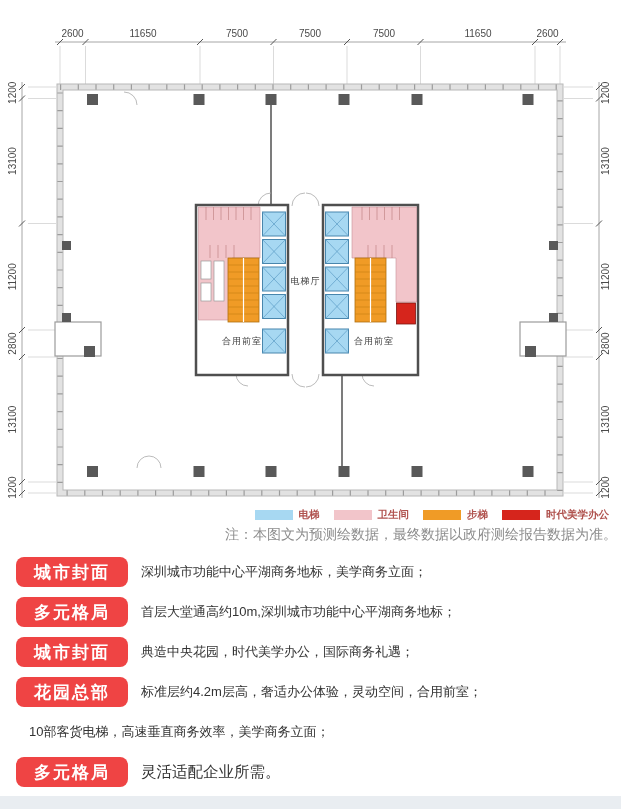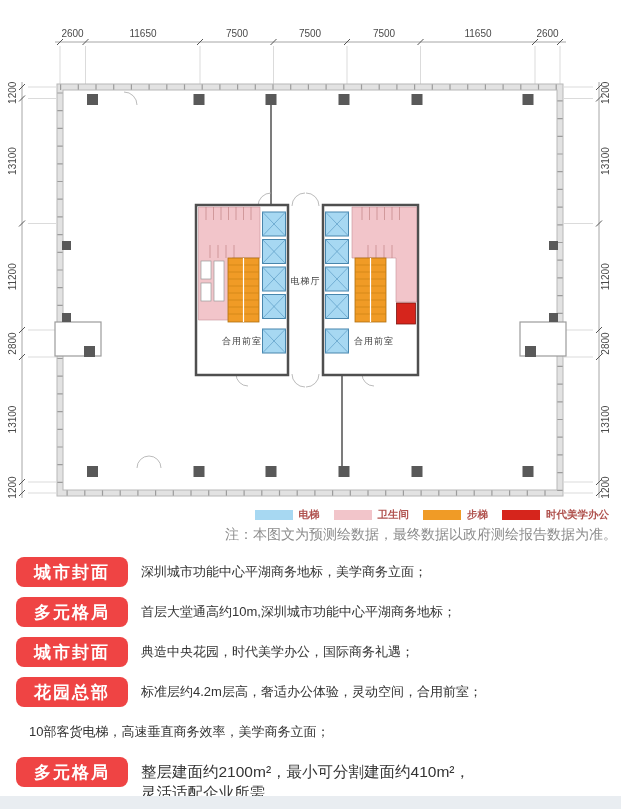--- a/index.html
+++ b/index.html
@@ -319,20 +319,19 @@
     <div class="feature-row">
       <div class="tag">花园总部</div>
       <div class="desc">标准层约4.2m层高，奢适办公体验，灵动空间，合用前室；</div>
     </div>
     <div class="feature-row">
       <div class="desc">10部客货电梯，高速垂直商务效率，美学商务立面；</div>
     </div>
     <div class="feature-row">
       <div class="tag">多元格局</div>
       <div class="desc2">
-        <div class="line">整层建面约2100m²，最小可分割建面约410m²，</div>
         <div class="line">灵活适配企业所需。</div>
       </div>
     </div>
   </div>
 
   <div class="bottom-strip"></div>
 </div>
 
 </body></html>

